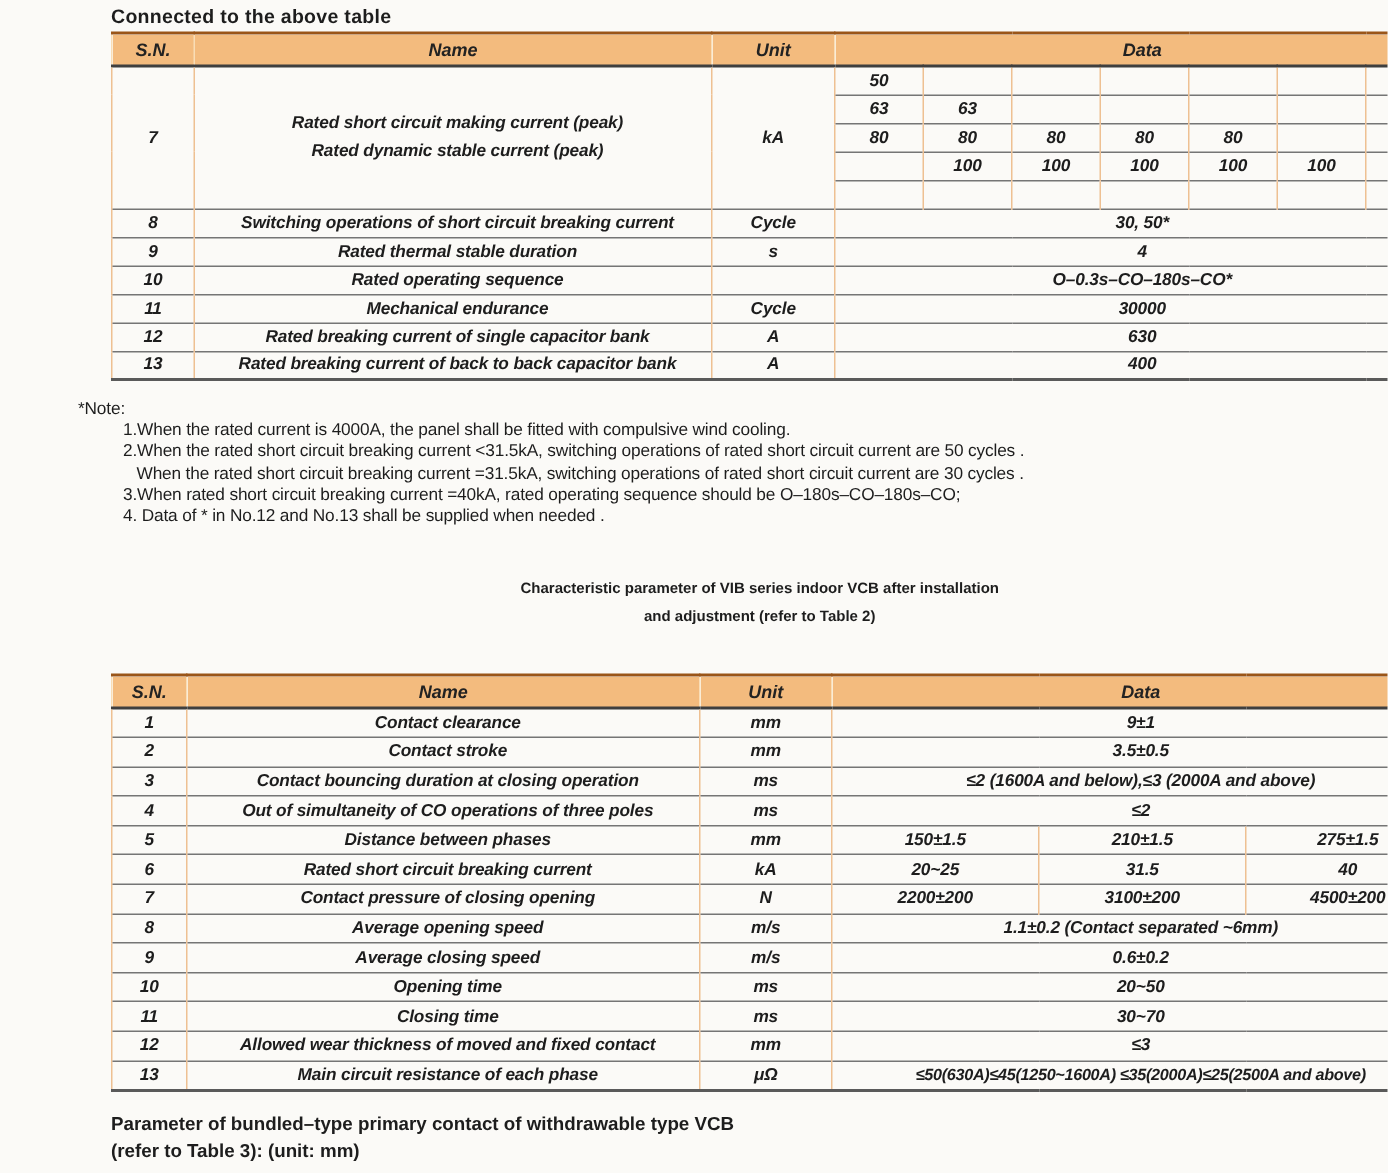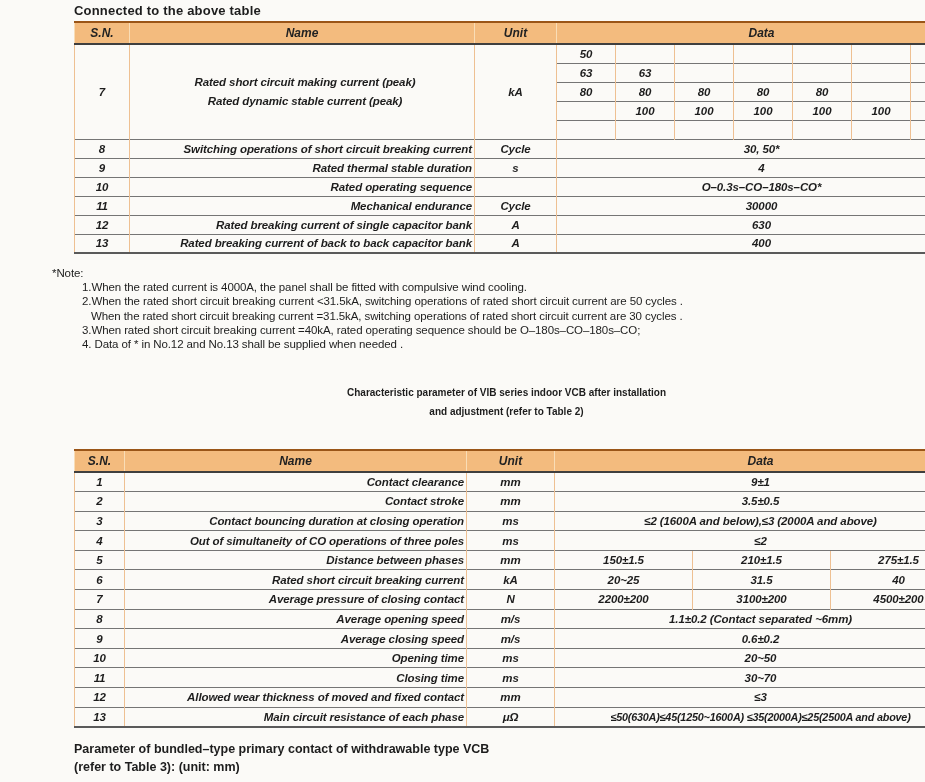--- a/index.html
+++ b/index.html
@@ -40,21 +40,21 @@
   td {
     border-top:1px solid #757575;
     border-left:1px solid #eec092;
     font-size:11.5px; font-weight:bold;
     text-align:center; vertical-align:middle;
     height:19px; padding:0 2px;
     overflow:hidden; white-space:nowrap;
     letter-spacing:-0.1px;
   }
   .t2 td { height:19.6px; }
-  td.nm { text-align:right; padding-left:8px; }
+  td.nm { text-align:center; padding-left:8px; }
   td.name-multi { text-align:left; padding-left:8px; white-space:normal; }
   td.name-multi div { line-height:15px; margin:4px 0;text-align:center; }
   tbody tr:first-child td { border-top:none; }
   td.small { font-size:10.8px; letter-spacing:-0.2px; }
 
   .notes {
     position:absolute; left:8px; top:266px; width:910px;
     font-size:11.5px; font-weight:normal; line-height:14.2px;
     letter-spacing:-0.1px;
   }
@@ -258,21 +258,21 @@
       <tr>
         <td>6</td>
         <td class="nm">Rated short circuit breaking current</td>
         <td>kA</td>
         <td>20~25</td>
         <td>31.5</td>
         <td>40</td>
       </tr>
       <tr>
         <td>7</td>
-        <td class="nm">Average pressure of closing contact</td>
+        <td class="nm">Contact pressure of closing opening</td>
         <td>N</td>
         <td>2200±200</td>
         <td>3100±200</td>
         <td>4500±200</td>
       </tr>
       <tr>
         <td>8</td>
         <td class="nm">Average opening speed</td>
         <td>m/s</td>
         <td colspan="3">1.1±0.2 (Contact separated ~6mm)</td>

